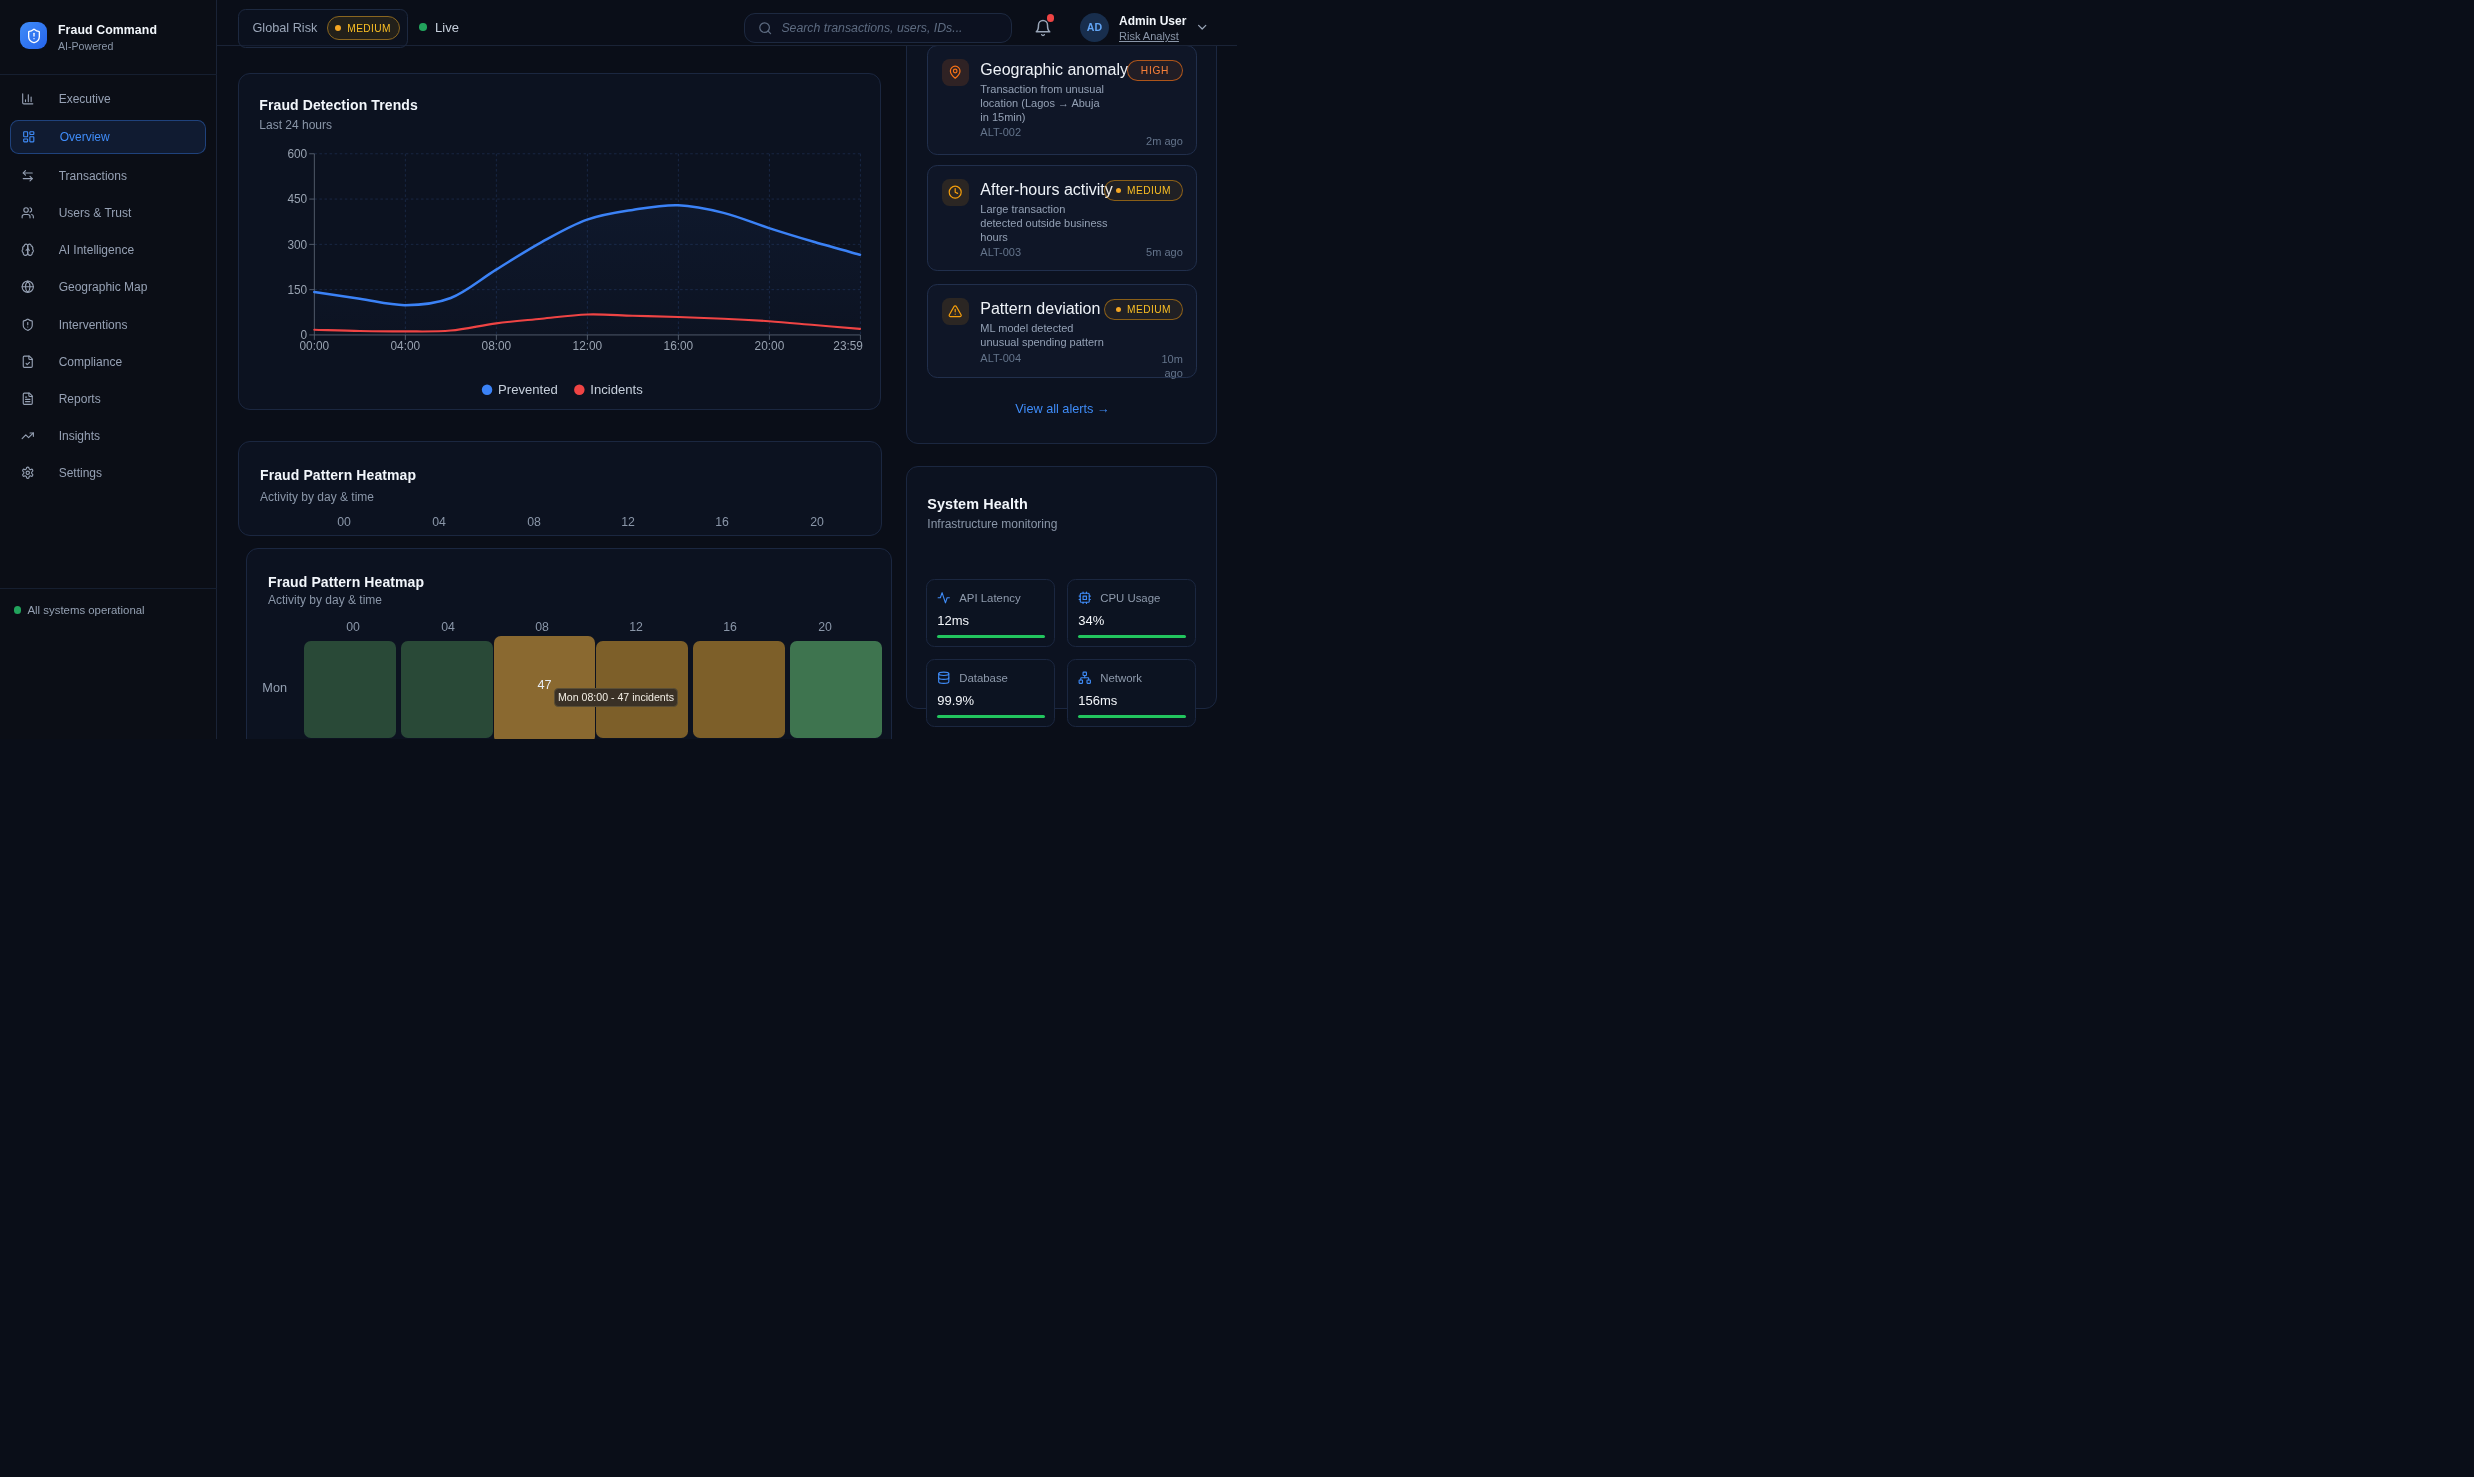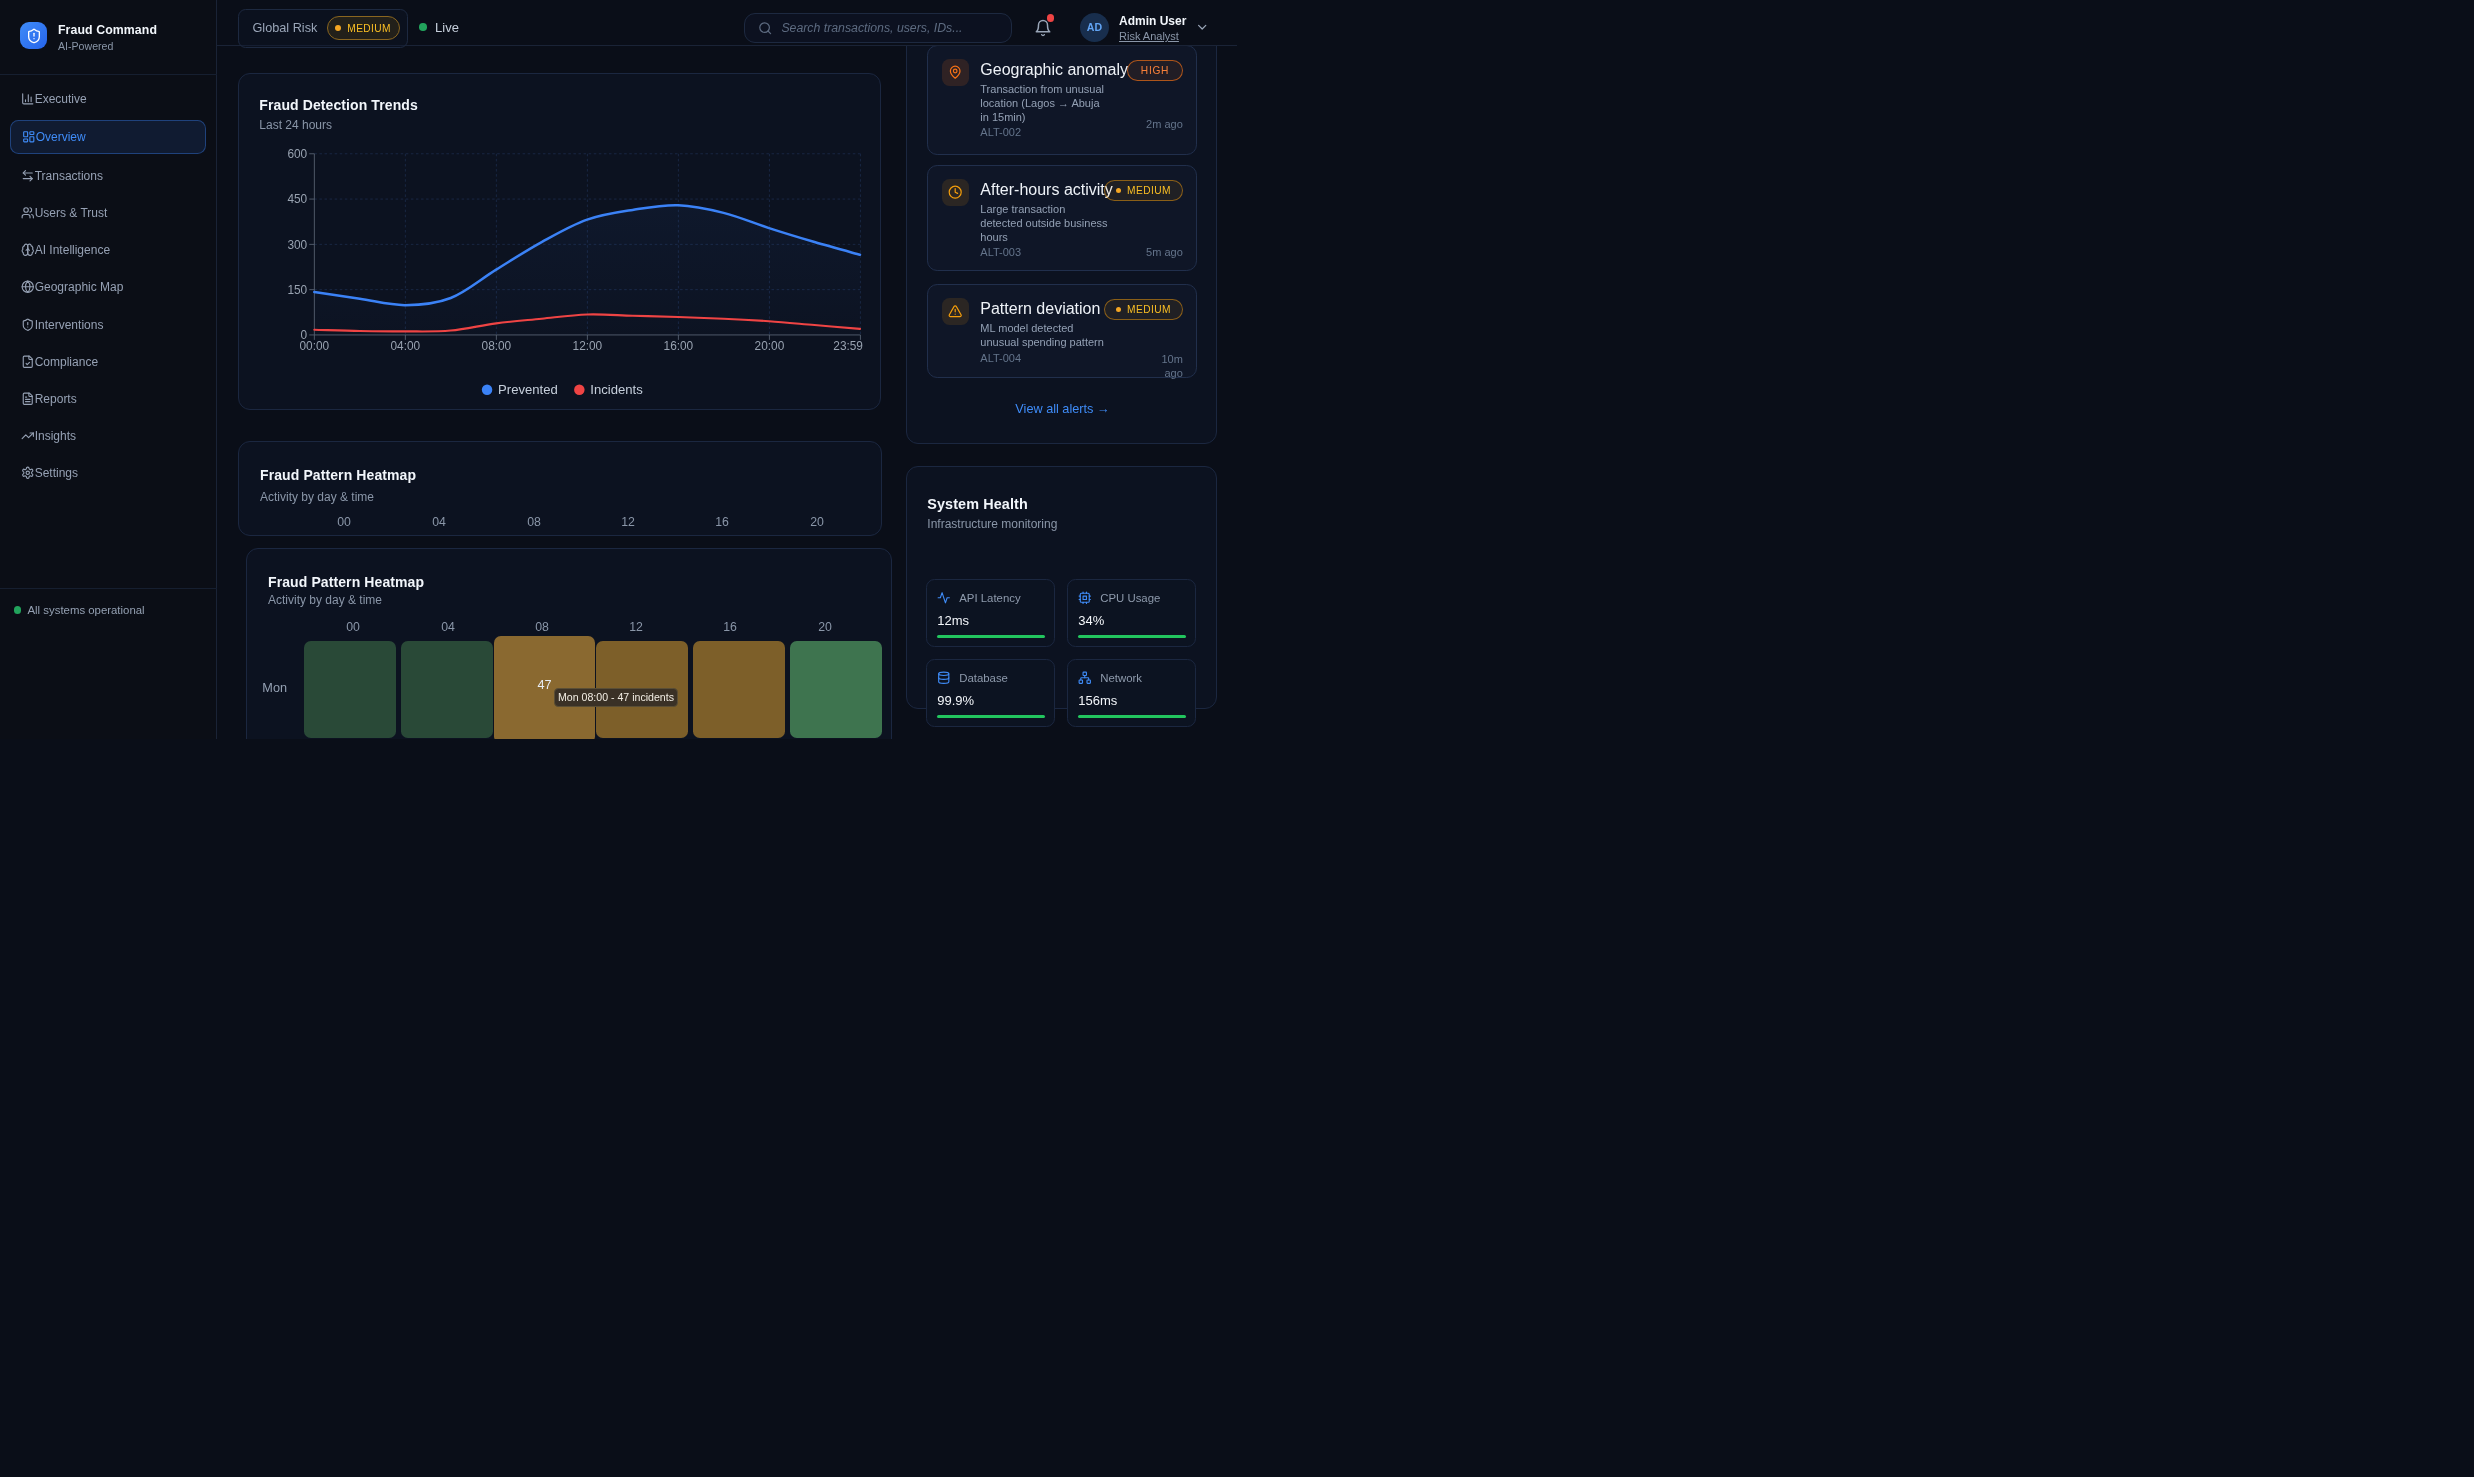--- a/index.html
+++ b/index.html
@@ -10,21 +10,21 @@
 
 
 #sidebar { position:absolute; left:0; top:0; width:217px; height:739px; background:#0b0e16; border-right:0.8px solid #1a2336; z-index:15; }
 #logo { position:absolute; left:20.3px; top:22px; width:27px; height:27px; border-radius:9px; background:linear-gradient(135deg,#3f8cf8,#2563eb); display:flex; align-items:center; justify-content:center; }
 #brand { position:absolute; left:58px; top:23px; }
 #brand .t1 { font-size:12.3px; font-weight:700; color:#f2f6fb; letter-spacing:0.1px; }
 #brand .t2 { font-size:10.6px; color:#8a96a8; margin-top:2.5px; }
 #sb-div1 { position:absolute; left:0; top:74px; width:217px; height:0.8px; background:#161f30; }
 .nav { position:absolute; left:10.2px; width:196px; height:34px; border-radius:8.5px; display:flex; align-items:center; color:#96a1b4; font-size:12px; }
 .nav svg { margin-left:11px; }
-.nav span { margin-left:0;text-align:center; }
+.nav span { margin-left:24px;text-align:center; }
 .nav.active { background:rgba(30,58,112,.3); border:0.8px solid rgba(59,130,246,.38); color:#3f8cf8; }
 #sb-div2 { position:absolute; left:0; top:588px; width:217px; height:0.8px; background:#161f30; }
 #sb-foot { position:absolute; left:13.5px; top:604px; display:flex; align-items:center; }
 #sb-foot .dot { width:7.2px; height:7.2px; border-radius:50%; background:#22a35c; }
 #sb-foot span { margin-left:6.8px; font-size:11.4px; color:#94a0b2; }
 
 
 #topbar { position:absolute; left:217px; top:0; width:1021px; height:46px; background:#0a0e18; border-bottom:0.8px solid #1a2336; z-index:20; }
 #grisk { position:absolute; left:21px; top:8.5px; width:170px; height:39px; border:0.8px solid #1d2940; border-radius:7.6px; background:rgba(15,23,42,.35); display:flex; align-items:center; }
 #grisk .lbl { margin-left:13.5px; font-size:12.7px; color:#9aa6b8; white-space:nowrap; }
@@ -336,21 +336,21 @@
       <div class="aicon orange">
           <svg width="14.4" height="14.4" viewBox="0 0 24 24" fill="none" stroke="#f97316" stroke-width="2" stroke-linecap="round" stroke-linejoin="round">
             <path d="M20 10c0 6-8 12-8 12s-8-6-8-12a8 8 0 0 1 16 0Z"></path>
             <circle cx="12" cy="10" r="3"></circle>
           </svg>
         </div>
       <div class="atitle">Geographic anomaly</div>
       <div class="abody">Transaction from unusual<br>location (Lagos → Abuja<br>in 15min)</div>
       <div class="abadge high">HIGH</div>
       <div class="afoot" style="top:80px;">ALT-002</div>
-      <div class="atime" style="top:72px;">2m ago</div>
+      <div class="atime" style="top:89px;">2m ago</div>
     </div>
 
     <div class="acard" style="top:135px; height:106px;">
       <div class="aicon amber">
           <svg width="14.4" height="14.4" viewBox="0 0 24 24" fill="none" stroke="#f59e0b" stroke-width="2" stroke-linecap="round" stroke-linejoin="round">
             <circle cx="12" cy="12" r="10"></circle>
             <polyline points="12 6 12 12 16 14"></polyline>
           </svg>
         </div>
       <div class="atitle">After-hours activity</div>

